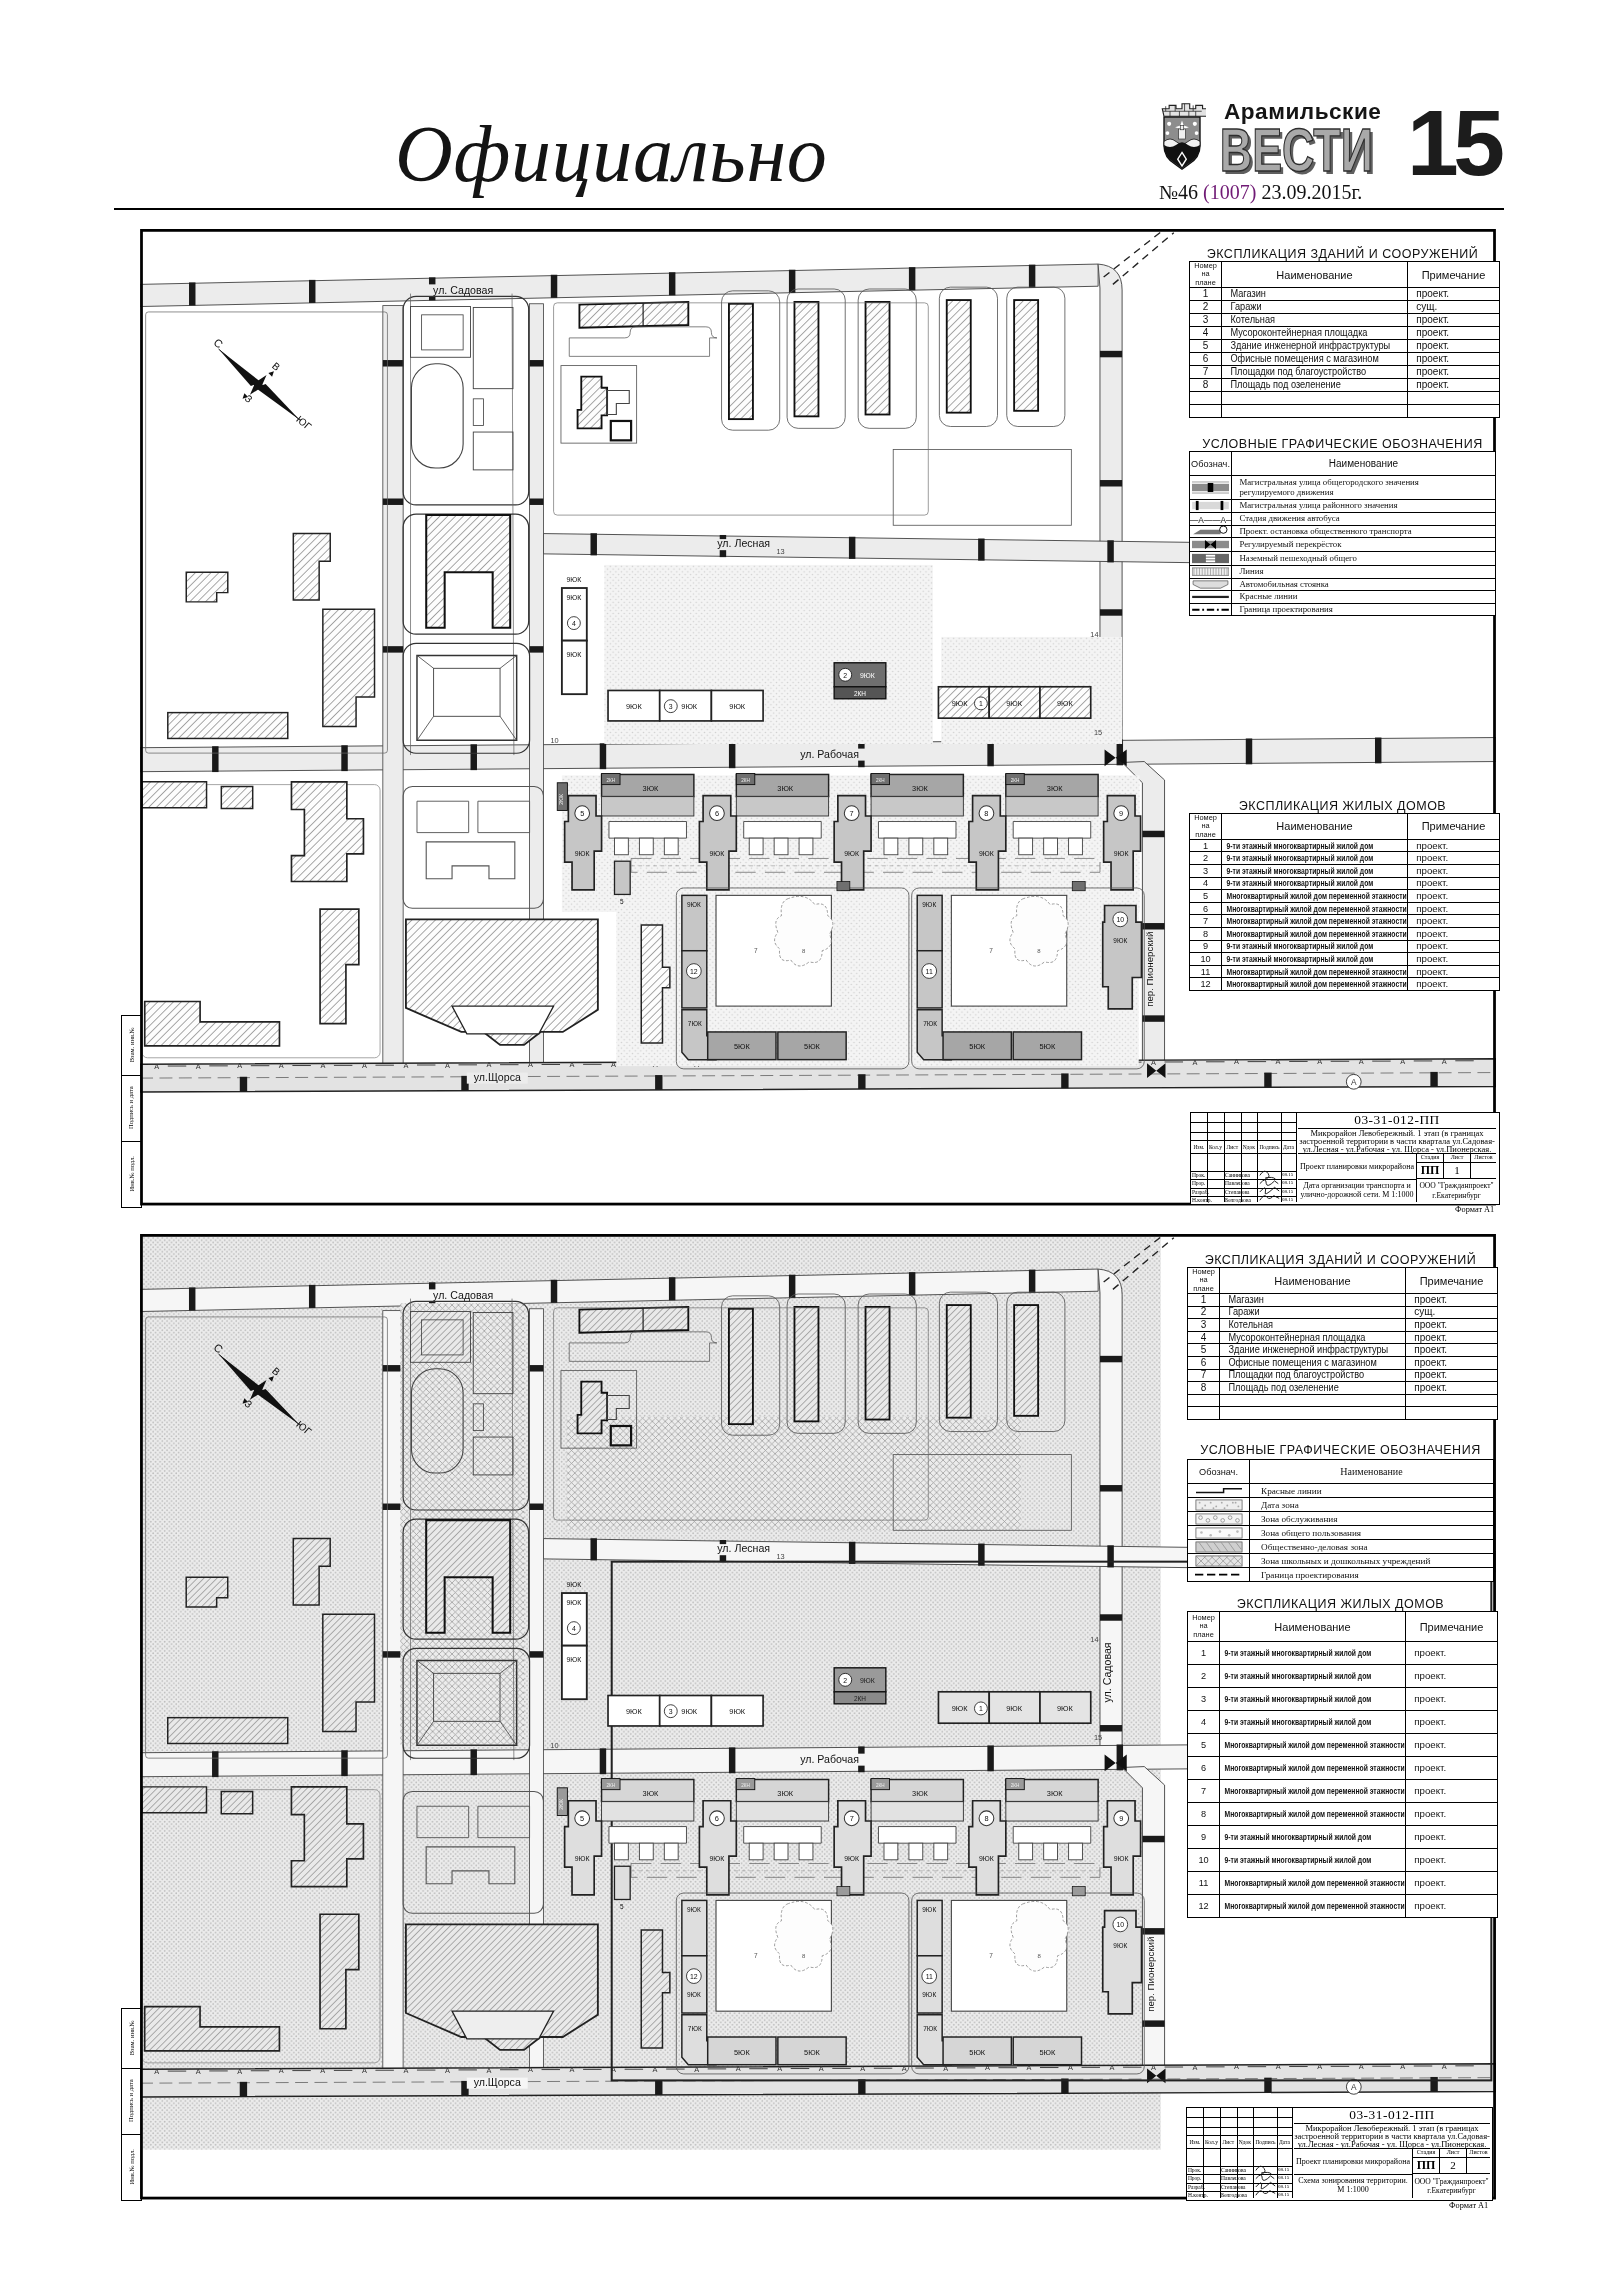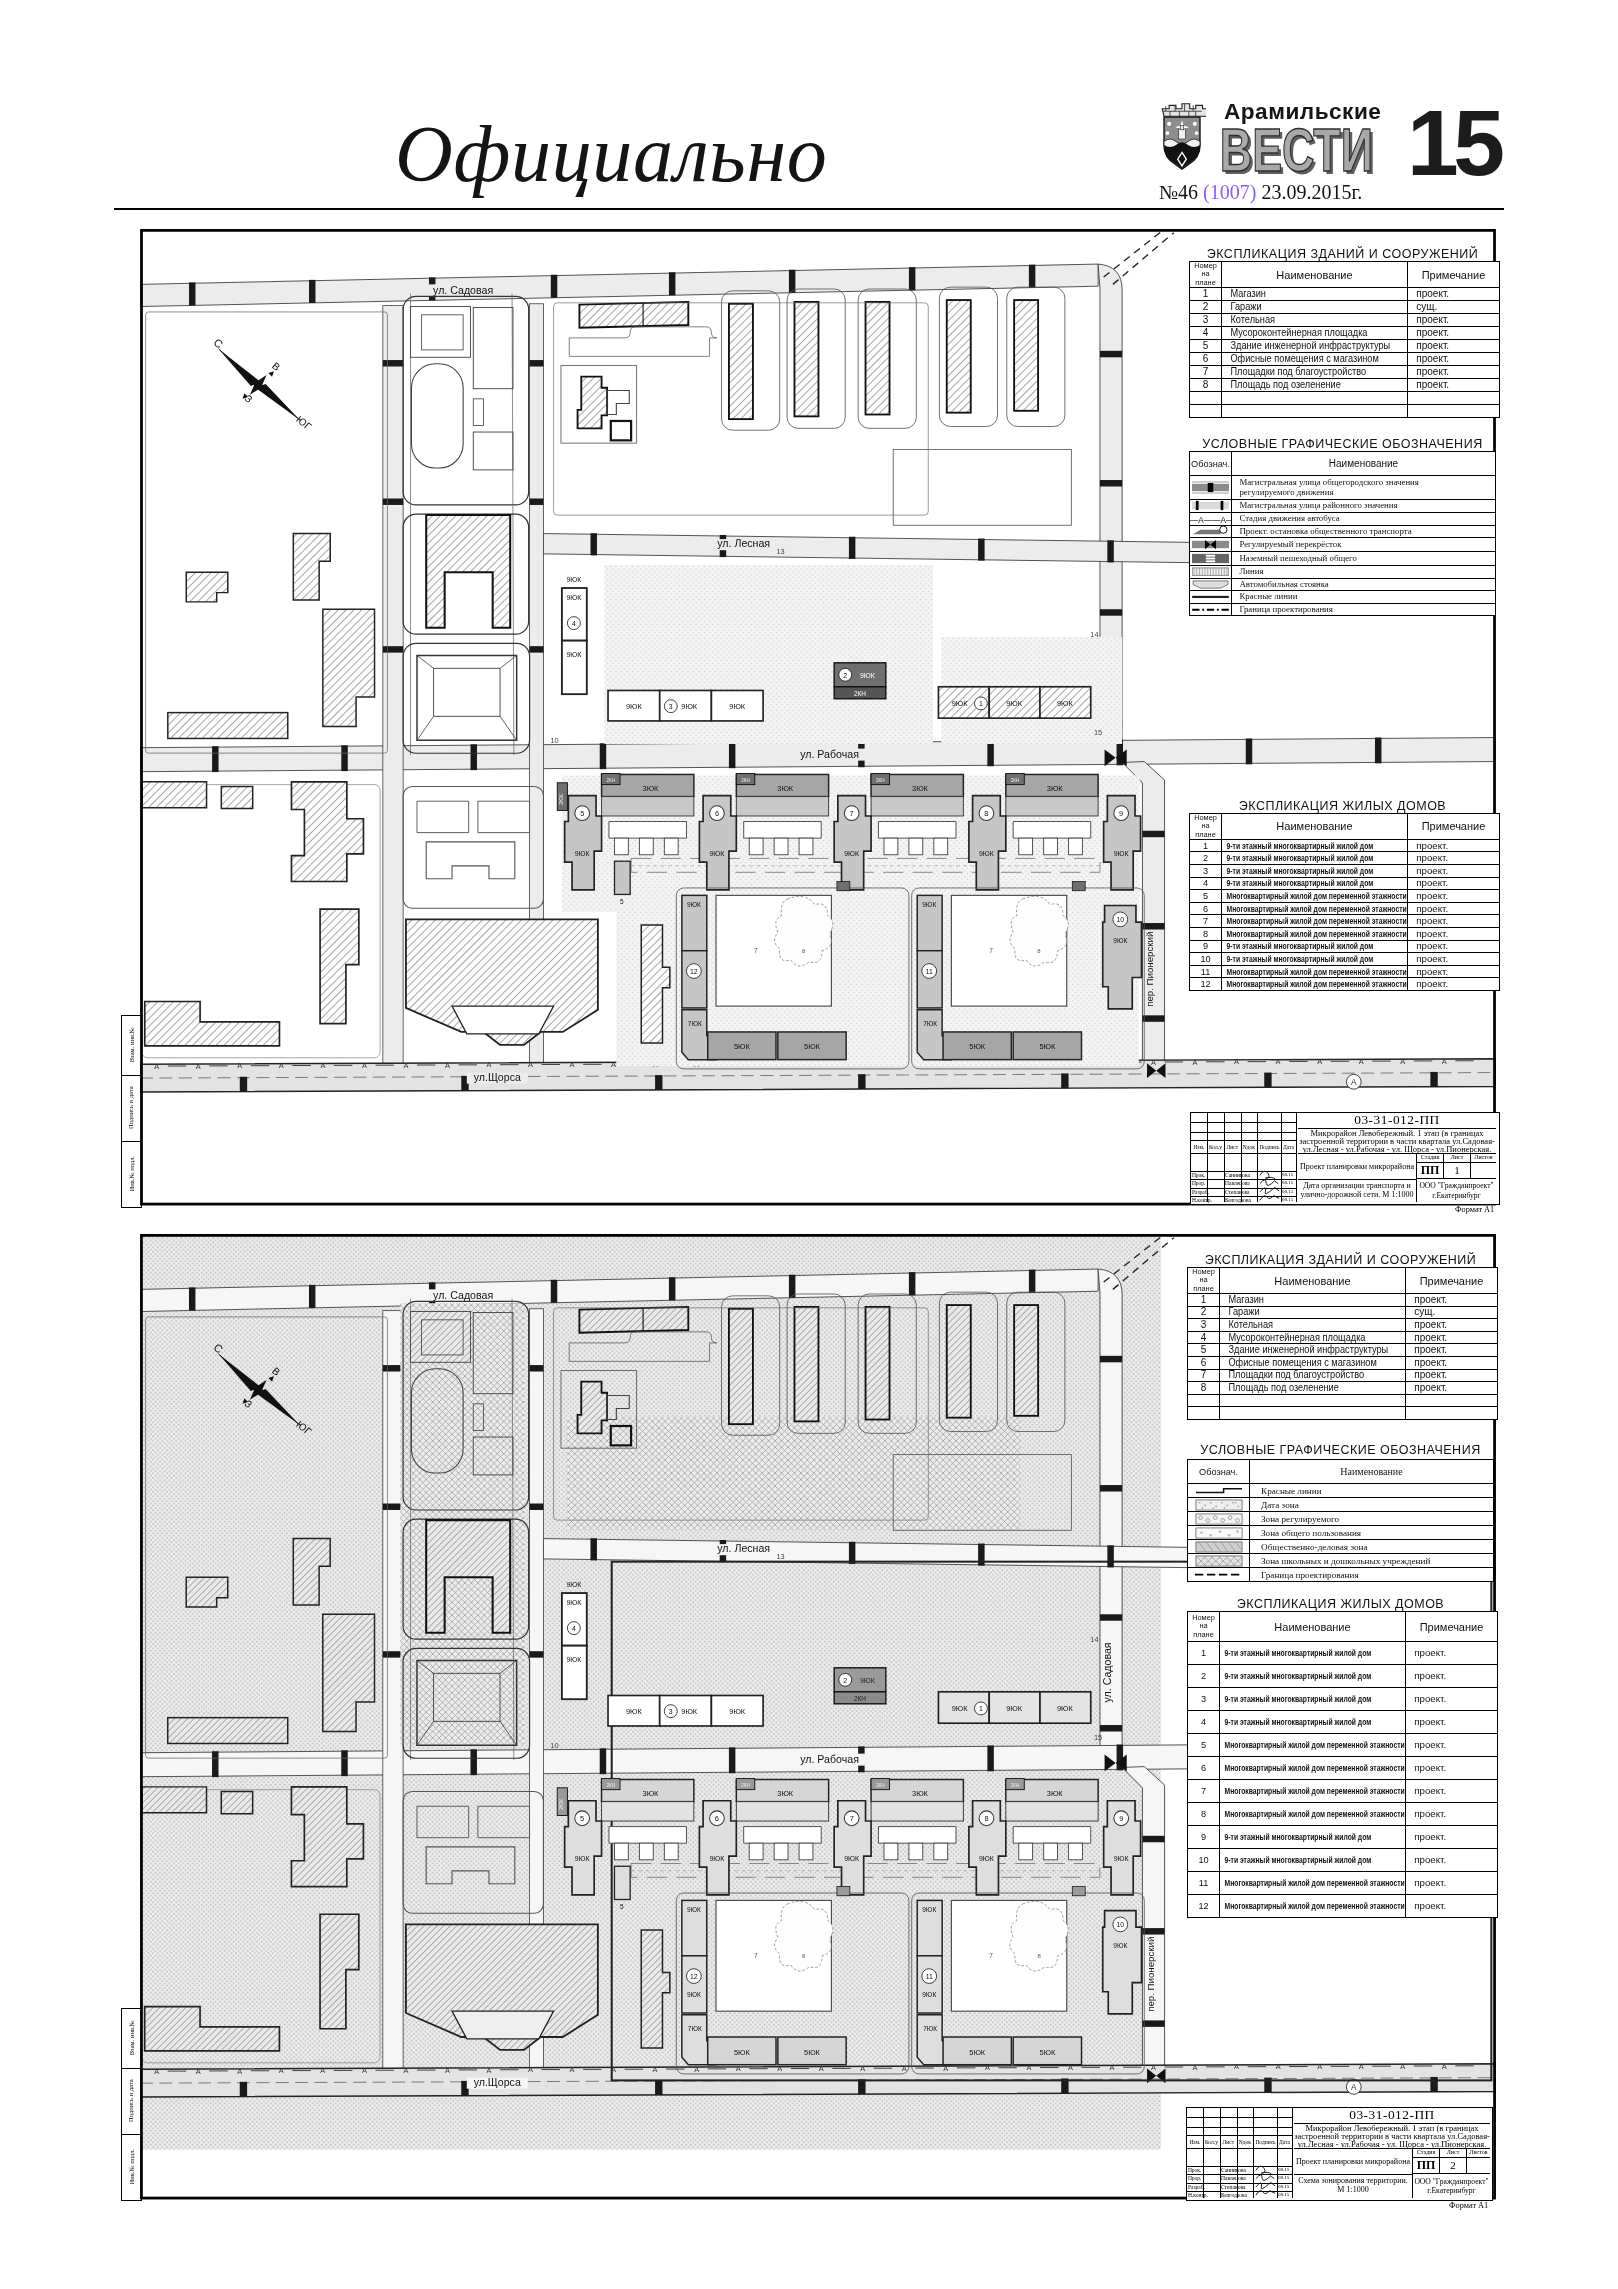--- a/index.html
+++ b/index.html
@@ -37,21 +37,21 @@
 
 <div class="abs" style="left:1224px;top:99px;font-size:22.6px;font-weight:bold;color:#151515;font-family:'Liberation Sans',sans-serif;letter-spacing:0.5px">Арамильские</div>
 
 <svg class="abs" style="left:1217px;top:126px" width="166" height="52" viewBox="0 0 180 56">
 <text x="3" y="49" font-family="Liberation Sans, sans-serif" font-size="66" font-weight="bold" fill="#5f5f5f" textLength="166" lengthAdjust="spacingAndGlyphs" transform="translate(3,3)">ВЕСТИ</text>
 <text x="3" y="49" font-family="Liberation Sans, sans-serif" font-size="66" font-weight="bold" fill="#a9a9a9" stroke="#2e2e2e" stroke-width="1.5" textLength="166" lengthAdjust="spacingAndGlyphs">ВЕСТИ</text>
 </svg>
 
 <div class="abs" style="left:1407px;top:90px;font-size:93px;font-weight:bold;color:#1c1c1c;font-family:'Liberation Sans',sans-serif;letter-spacing:-5.5px">15</div>
 
-<div class="abs" style="left:1159px;top:181px;font-family:'Liberation Serif',serif;font-size:20px;color:#111">№46 <span style="color:#8b5cf6">(1007)</span> 23.09.2015г.</div>
+<div class="abs" style="left:1159px;top:181px;font-family:'Liberation Serif',serif;font-size:20px;color:#111">№46 <span style="color:#701a75">(1007)</span> 23.09.2015г.</div>
 
 <div class="abs" style="left:114px;top:208px;width:1390px;height:2.4px;background:#000"></div>
 
 <svg width="1356" height="982" viewBox="152 248 1469 1064" style="position:absolute;left:140px;top:229px" xmlns="http://www.w3.org/2000/svg">
 <defs>
 <pattern id="ha" width="6" height="6" patternTransform="rotate(45)" patternUnits="userSpaceOnUse">
 <rect width="6" height="6" fill="#fdfdfd"></rect>
           <line x1="0" y1="0" x2="0" y2="6" stroke="#555" stroke-width="1.1"></line>
         </pattern>
 <pattern id="hda" width="5" height="5" patternTransform="rotate(45)" patternUnits="userSpaceOnUse">
@@ -1390,21 +1390,21 @@
               <g fill="none" stroke="#999">
                 <circle cx="6" cy="5" r="2"></circle>
                 <circle cx="14" cy="8" r="2"></circle>
                 <circle cx="22" cy="5" r="2"></circle>
                 <circle cx="30" cy="8" r="2"></circle>
                 <circle cx="38" cy="5" r="2"></circle>
                 <circle cx="46" cy="8" r="2"></circle>
               </g>
             </svg>
           </td>
-          <td style="font-size:9.2px;font-family:'Liberation Serif',serif;padding-left:11px">Зона регулируемого</td>
+          <td style="font-size:9.2px;font-family:'Liberation Serif',serif;padding-left:11px">Зона обслуживания</td>
         </tr>
 <tr style="height:14px">
           <td class="c" style="padding:0">
             <svg width="48" height="12" viewBox="0 0 52 13">
               <rect x="1" y="1" width="50" height="11" fill="#fafafa" stroke="#555" stroke-width="0.8"></rect>
               <g fill="#bbb">
                 <circle cx="7" cy="6" r="1.4"></circle>
                 <circle cx="17" cy="9" r="1.4"></circle>
                 <circle cx="27" cy="5" r="1.4"></circle>
                 <circle cx="37" cy="9" r="1.4"></circle>

